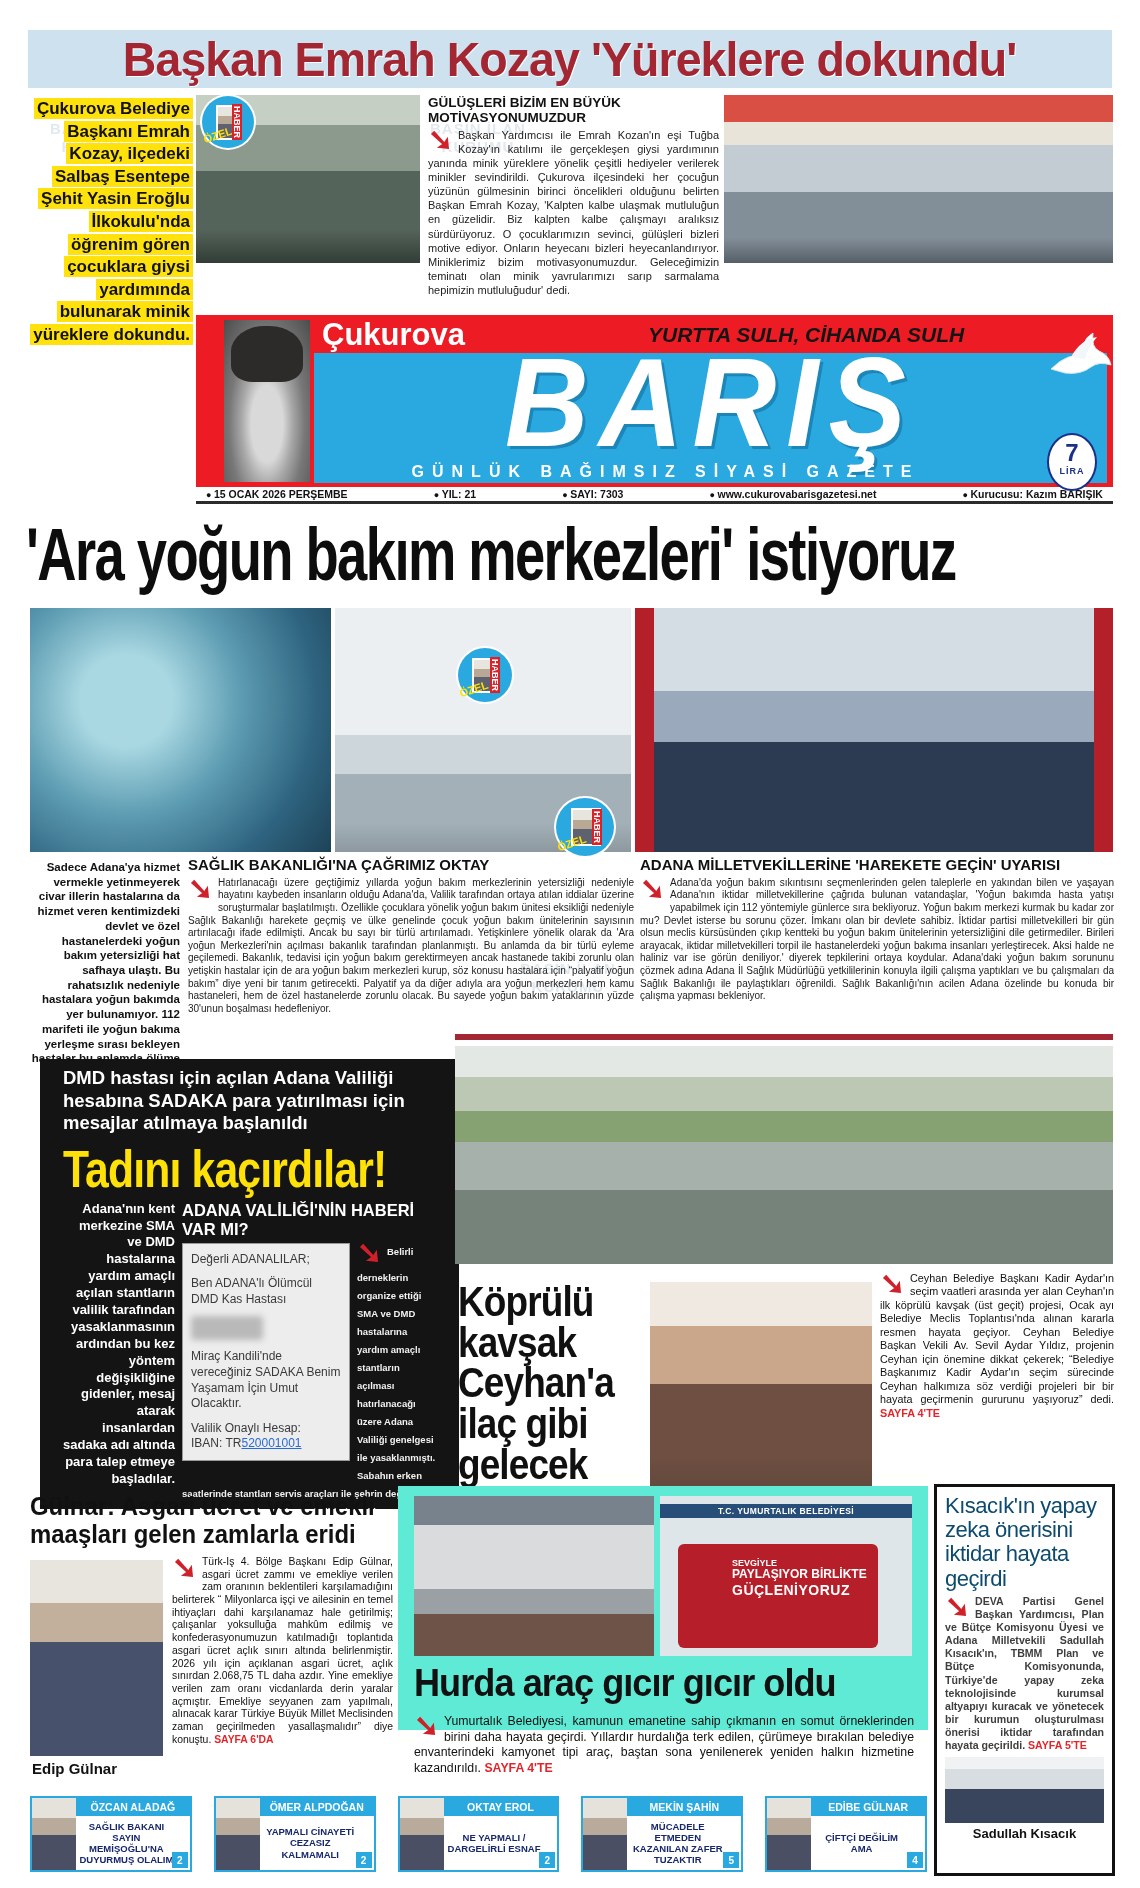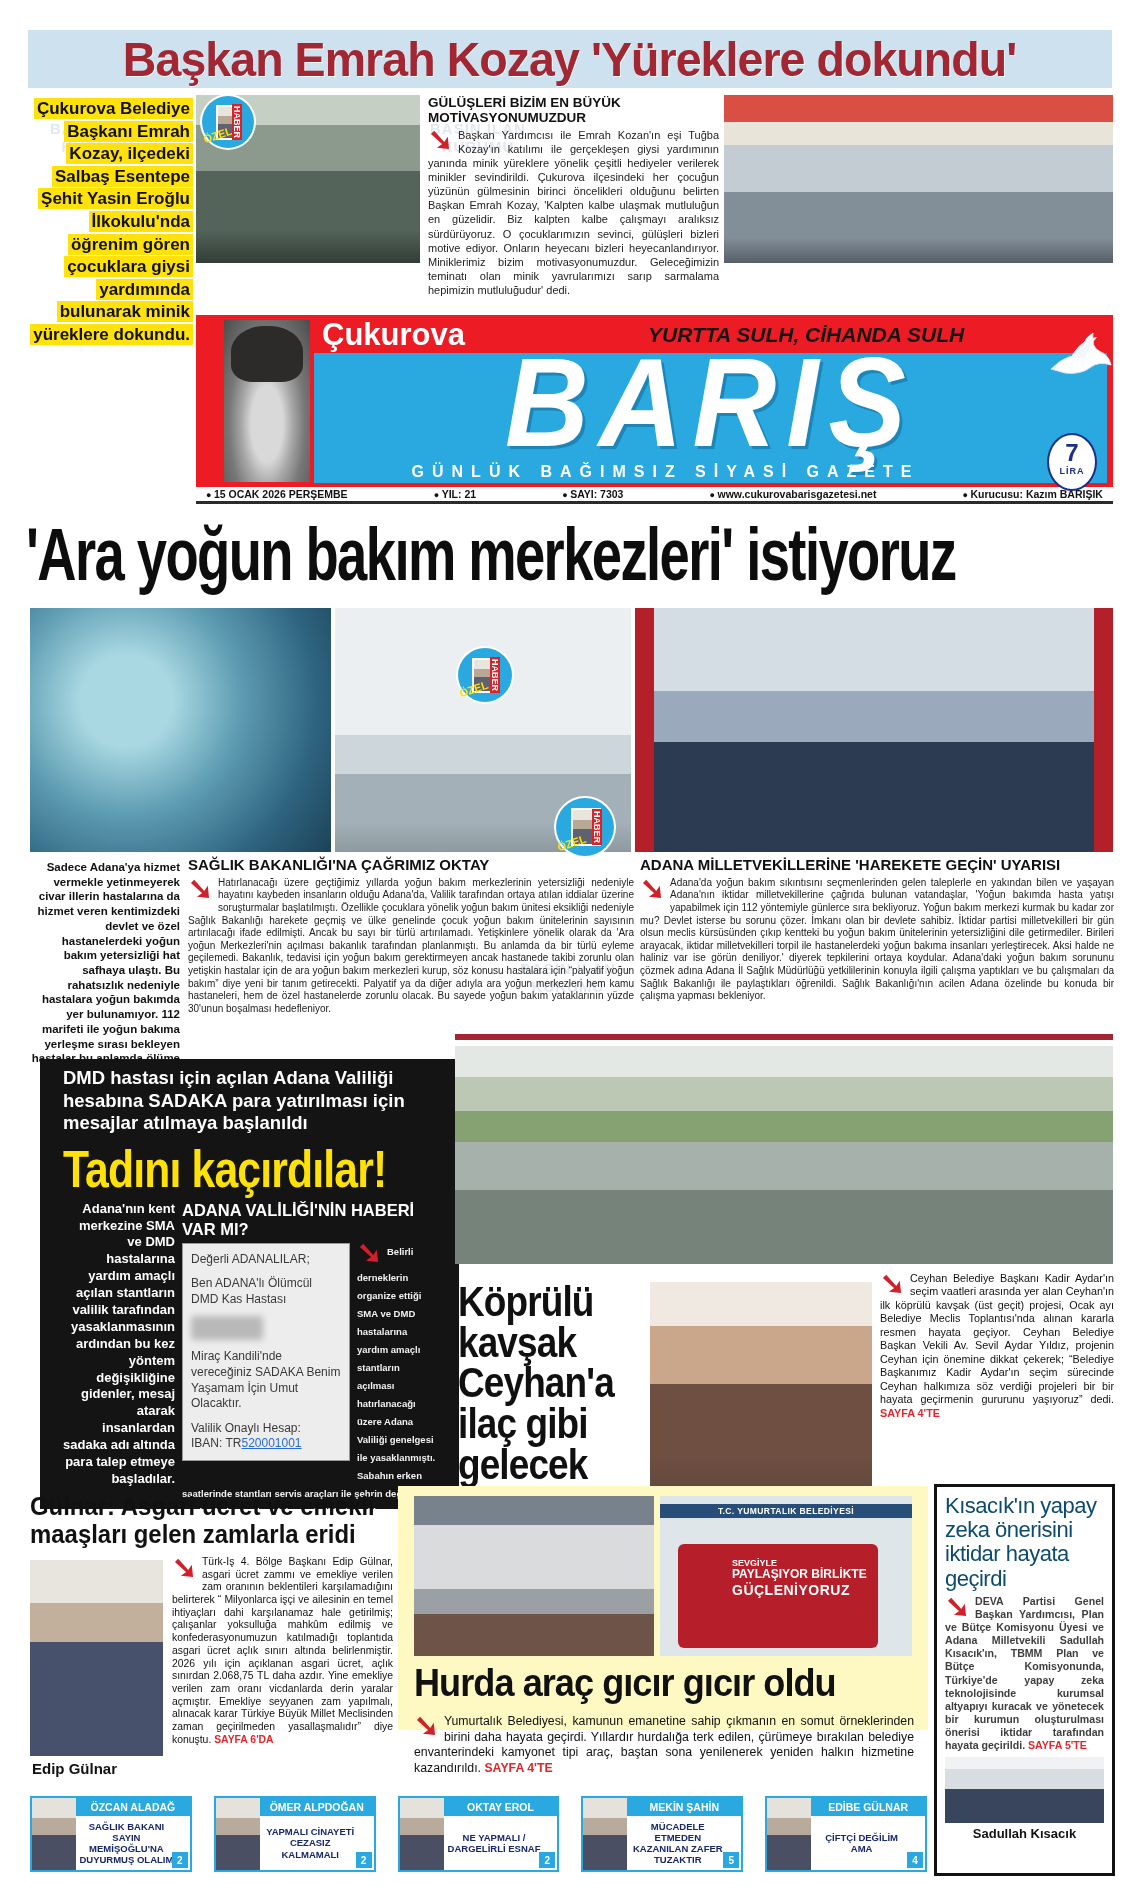--- a/index.html
+++ b/index.html
@@ -109,21 +109,21 @@
   .kavsak-body{left:880px;top:1272px;width:234px;font-size:10.8px;line-height:1.25;text-align:justify;}
   
   .gulnar-headline{left:30px;top:1492px;width:380px;font-size:26px;font-weight:800;line-height:1.08;
                    transform:scaleX(.92);transform-origin:left top;white-space:pre-line;}
   .photo-edip{left:30px;top:1560px;width:133px;height:196px;
      background:linear-gradient(180deg,#e8e4de 0 22%,#c2b09c 22% 42%,#47516b 42%);}
   .edip-caption{left:32px;top:1760px;font-weight:800;font-size:15px;}
   .gulnar-body{left:172px;top:1556px;width:221px;height:232px;overflow:hidden;
                font-size:10.4px;line-height:1.22;text-align:justify;}
   
-  .mint-panel{left:398px;top:1486px;width:530px;height:244px;background:#fef9c3;}
+  .mint-panel{left:398px;top:1486px;width:530px;height:244px;background:#5eead4;}
   .photo-truck{position:absolute;left:16px;top:10px;width:240px;height:160px;
      background:linear-gradient(180deg,#77828c 0 18%,#d9dbdc 18% 58%,#9aa0a4 58% 74%,#6e5349 74%);}
   .photo-van{position:absolute;left:262px;top:10px;width:252px;height:160px;background:#dfe6ea;}
   .van-sign{position:absolute;left:0;top:8px;right:0;background:#274e78;color:#fff;font-weight:800;
             font-size:8.5px;text-align:center;padding:2px 0;letter-spacing:.4px;}
   .van-body{position:absolute;left:18px;bottom:8px;width:200px;height:104px;background:#b61f2a;
             border-radius:6px;color:#fff;padding:14px 8px 0 54px;box-sizing:border-box;line-height:1.15;}
   .van-s1{font-size:9px;font-weight:700;}
   .van-s2{font-size:12px;font-weight:800;}
   .van-s3{font-size:14px;font-weight:800;letter-spacing:.5px;}

